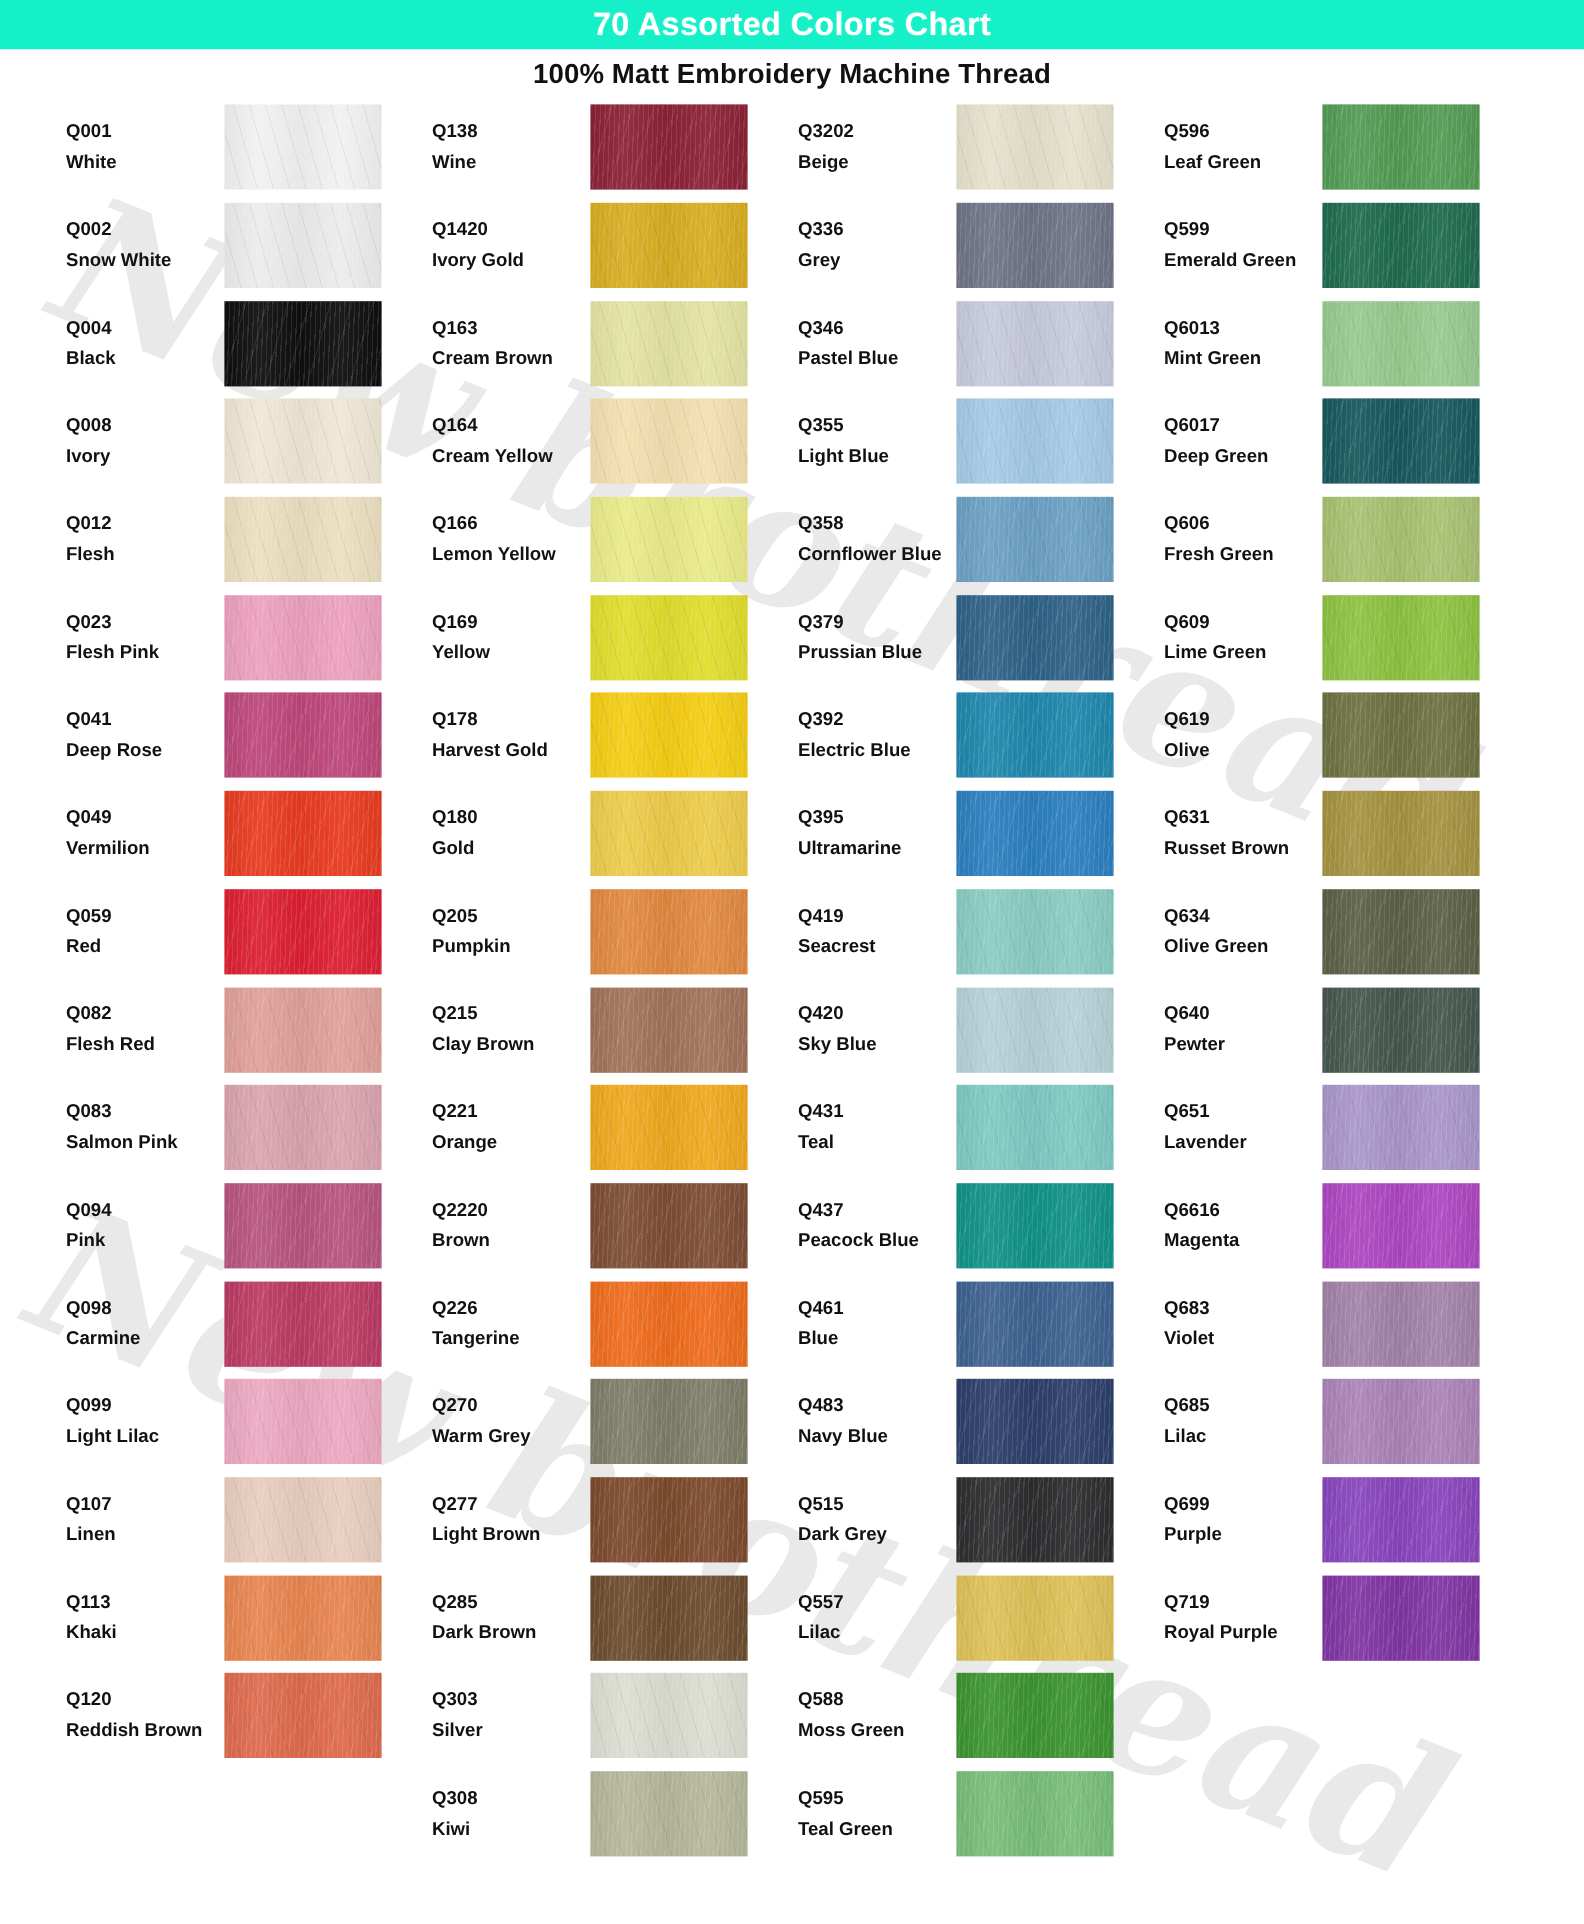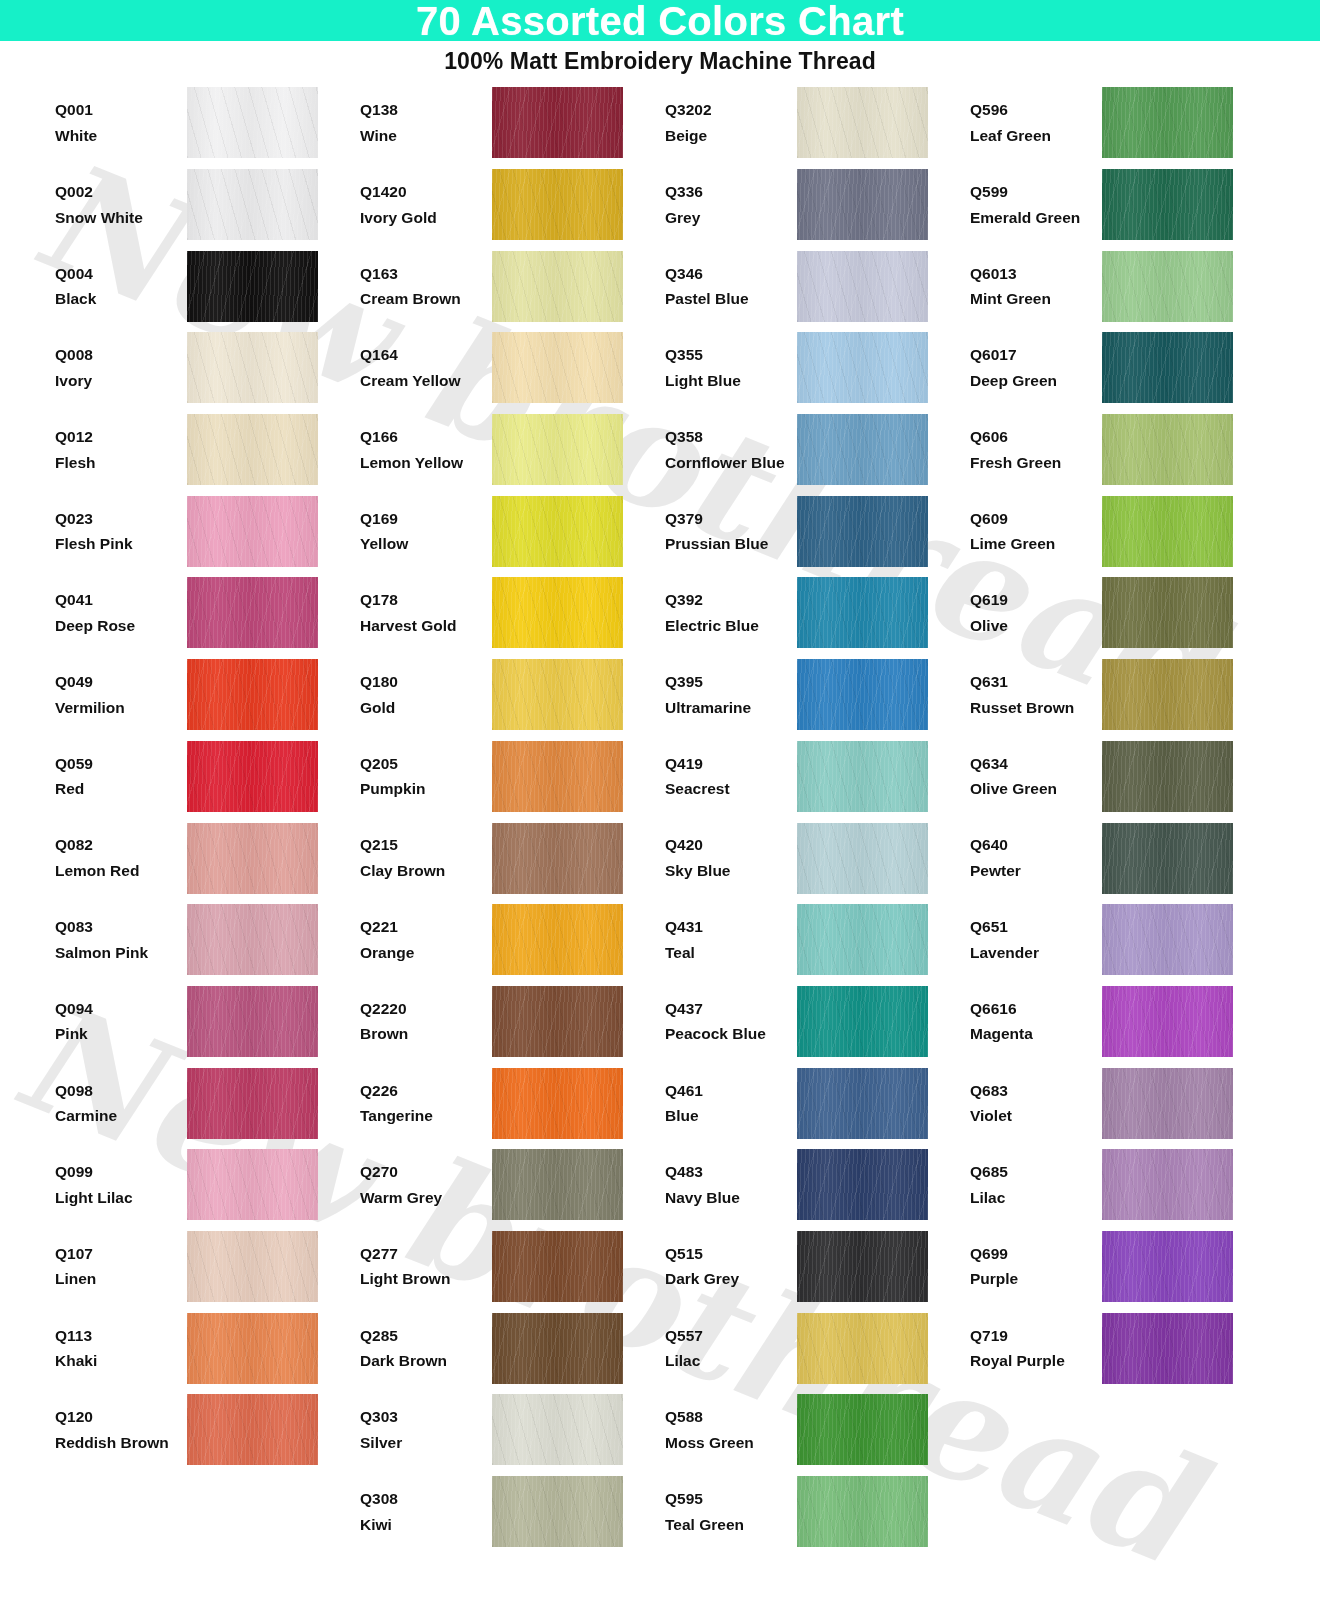--- a/index.html
+++ b/index.html
@@ -22,21 +22,21 @@
     height: 41px;
     background: #16f0c8;
     display: flex;
     align-items: center;
     justify-content: center;
     position: relative;
     z-index: 5;
   }
   .header-title {
     color: #ffffff;
-    font-size: 40px;
+    font-size: 27px;
     font-weight: bold;
     letter-spacing: 0.3px;
     line-height: 1;
     text-shadow: 0 0 1px rgba(255,255,255,0.6);
   }
   .subtitle-wrap {
     width: 1320px;
     height: 41px;
     display: flex;
     align-items: center;
@@ -216,21 +216,21 @@
         <div class="swatch-row">
           <div class="labels">
             <div class="label-code">Q059</div>
             <div class="label-name">Red</div>
           </div>
           <div class="swatch" style="background: rgb(221, 31, 50);"></div>
         </div>
         <div class="swatch-row">
           <div class="labels">
             <div class="label-code">Q082</div>
-            <div class="label-name">Lemon Red</div>
+            <div class="label-name">Flesh Red</div>
           </div>
           <div class="swatch" style="background: rgb(224, 160, 153);"></div>
         </div>
         <div class="swatch-row">
           <div class="labels">
             <div class="label-code">Q083</div>
             <div class="label-name">Salmon Pink</div>
           </div>
           <div class="swatch" style="background: rgb(217, 163, 175);"></div>
         </div>

